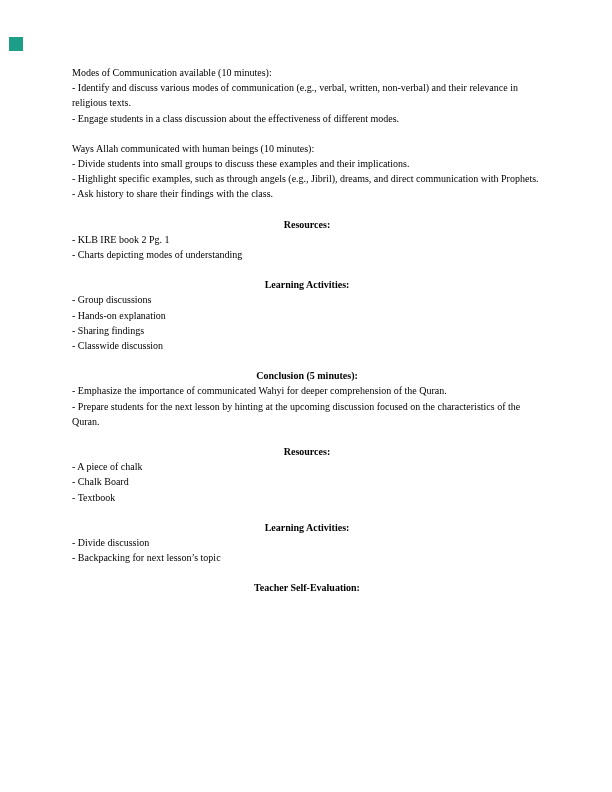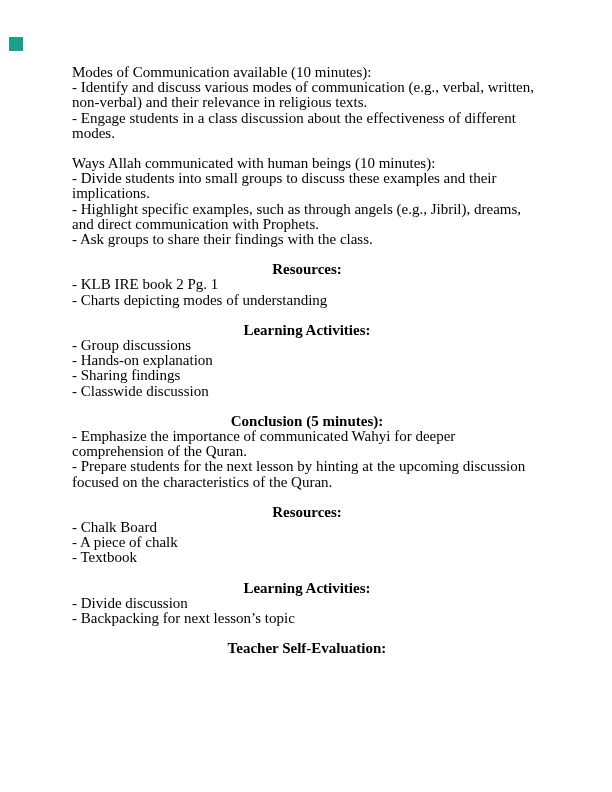--- a/index.html
+++ b/index.html
@@ -28,21 +28,21 @@
     left: 9px;
     top: 37px;
     width: 14px;
     height: 14px;
   }
   .content {
     position: absolute;
     left: 72px;
     top: 65px;
     width: 470px;
-    font-size: 15px;
+    font-size: 10px;
     line-height: 15.2px;
   }
   .content p {
     margin: 0;
     padding: 0;
   }
   .section {
     margin-bottom: 15px;
   }
   .heading {
@@ -61,43 +61,43 @@
   <div class="content" id="doc-content">
       <div class="section">
         <p class="heading">Modes of Communication available (10 minutes):</p>
         <p class="line">- Identify and discuss various modes of communication (e.g., verbal, written, non-verbal) and their relevance in religious texts.</p>
         <p class="line">- Engage students in a class discussion about the effectiveness of different modes.</p>
       </div>
       <div class="section">
         <p class="heading">Ways Allah communicated with human beings (10 minutes):</p>
         <p class="line">- Divide students into small groups to discuss these examples and their implications.</p>
         <p class="line">- Highlight specific examples, such as through angels (e.g., Jibril), dreams, and direct communication with Prophets.</p>
-        <p class="line">- Ask groups to share their findings with the class.</p>
+        <p class="line">- Ask history to share their findings with the class.</p>
       </div>
       <div class="section">
         <p class="heading bold">Resources:</p>
         <p class="line">- KLB IRE book 2 Pg. 1</p>
         <p class="line">- Charts depicting modes of understanding</p>
       </div>
       <div class="section">
         <p class="heading bold">Learning Activities:</p>
         <p class="line">- Group discussions</p>
         <p class="line">- Hands-on explanation</p>
         <p class="line">- Sharing findings</p>
         <p class="line">- Classwide discussion</p>
       </div>
       <div class="section">
         <p class="heading bold">Conclusion (5 minutes):</p>
         <p class="line">- Emphasize the importance of communicated Wahyi for deeper comprehension of the Quran.</p>
         <p class="line">- Prepare students for the next lesson by hinting at the upcoming discussion focused on the characteristics of the Quran.</p>
       </div>
       <div class="section">
         <p class="heading bold">Resources:</p>
+        <p class="line">- A piece of chalk</p>
         <p class="line">- Chalk Board</p>
-        <p class="line">- A piece of chalk</p>
         <p class="line">- Textbook</p>
       </div>
       <div class="section">
         <p class="heading bold">Learning Activities:</p>
         <p class="line">- Divide discussion</p>
         <p class="line">- Backpacking for next lesson’s topic</p>
       </div>
       <div class="section">
         <p class="heading bold">Teacher Self-Evaluation:</p>
       </div>

